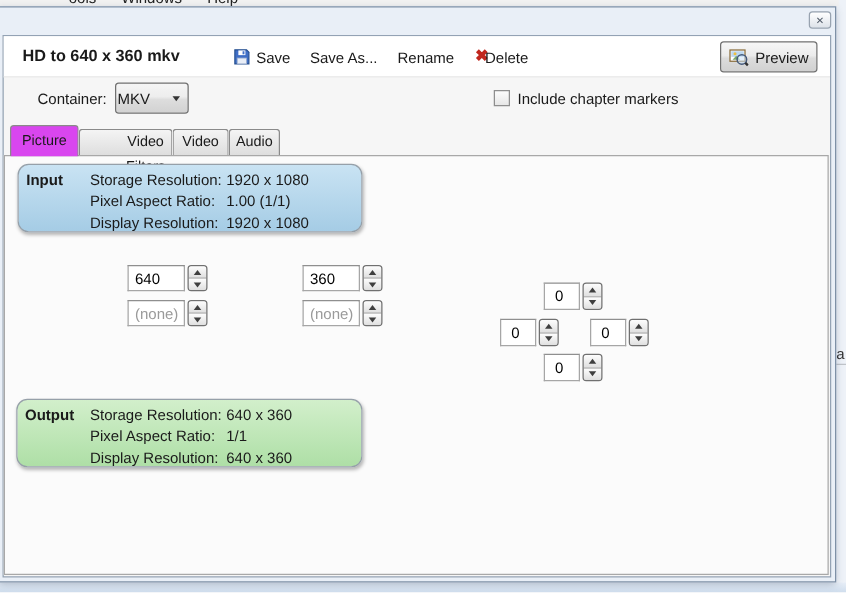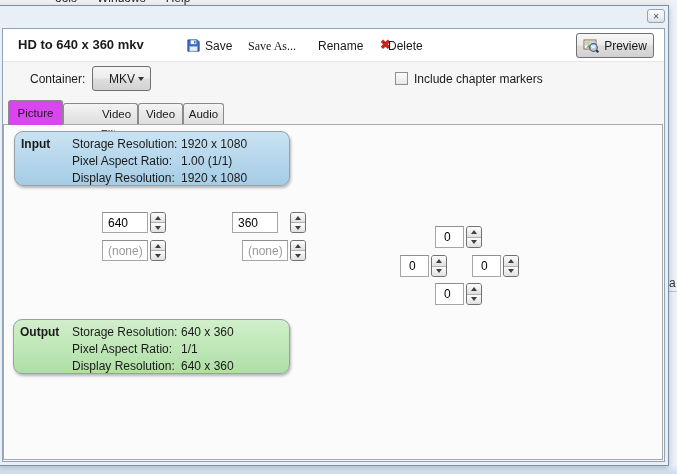--- a/index.html
+++ b/index.html
@@ -17,29 +17,29 @@
   .titlebar{left:-1px;top:6px;width:669px;height:22px;background:linear-gradient(#fbfcfd,#edf0f4);}
   .title-text{left:8px;top:10px;color:#1c1c1c;}
   .close-btn{left:647px;top:9px;width:18px;height:14px;box-sizing:border-box;border:1px solid #98a3b0;border-radius:3px;background:linear-gradient(#ffffff,#dde2e9);display:flex;align-items:center;justify-content:center;font-size:8px;color:#4d5866;cursor:default;}
   .content-frame{left:2px;top:28px;width:663px;height:434px;box-sizing:border-box;border:1px solid #93a2b4;background:#f6f6f6;}
   
   .toolbar-bg{left:3px;top:29px;width:661px;height:32px;background:#fff;border-bottom:1px solid #e6e6e6;}
   .preset-name{left:18px;top:37px;font-size:13px;font-weight:bold;}
   .tool-label{top:38px;line-height:16px;color:#1a1a1a;cursor:default;}
   .save-icon{left:186px;top:38px;width:15px;height:15px;}
   .lbl-save{left:205px;}
-  .lbl-saveas{left:248px;font-family:Liberation Serif, serif;}
+  .lbl-saveas{left:248px;}
   .lbl-rename{left:318px;}
   .del-x{left:380px;top:37px;font-size:13px;font-weight:bold;color:#c1261d;line-height:16px;}
   .lbl-delete{left:388px;}
   .preview-btn{left:576px;top:33px;width:78px;height:25px;box-sizing:border-box;border:1px solid #707070;border-radius:3px;background:linear-gradient(#f7f7f7 0%,#ececec 45%,#dcdcdc 55%,#d1d1d1 100%);display:flex;align-items:center;justify-content:center;gap:5px;font-size:12px;cursor:default;}
   
   .row-label{line-height:16px;}
   .lbl-container{left:30px;top:71px;}
-  .combo{box-sizing:border-box;border:1px solid #707070;border-radius:3px;background:linear-gradient(#f5f5f5 0%,#ededed 45%,#dddddd 55%,#d2d2d2 100%);display:flex;align-items:center;padding-left:16px;cursor:default;}
+  .combo{box-sizing:border-box;border:1px solid #707070;border-radius:3px;background:linear-gradient(#f5f5f5 0%,#ededed 45%,#dddddd 55%,#d2d2d2 100%);display:flex;align-items:center;padding-left:1px;cursor:default;}
   .combo-container{left:92px;top:66px;width:59px;height:25px;}
   .combo-anamorphic{left:143px;top:290px;width:64px;height:23px;}
   .combo-arrow{position:absolute;right:6px;top:50%;margin-top:-2px;width:0;height:0;border-left:3.5px solid transparent;border-right:3.5px solid transparent;border-top:4px solid #333;}
   .cb{box-sizing:border-box;width:13px;height:13px;border:1px solid #8e8e8e;background:linear-gradient(#fbfbfb,#e7e7e7);display:flex;align-items:center;justify-content:center;font-size:10px;font-weight:bold;color:#21409a;cursor:default;}
   .cb-chapters{left:395px;top:72px;}
   .lbl-chapters{left:414px;top:71px;}
   
   .tab{box-sizing:border-box;border:1px solid #8a8a8a;border-bottom:none;border-radius:3px 3px 0 0;text-align:center;font-size:11.5px;line-height:20px;cursor:default;}
   .tab.inactive{top:103px;height:21px;background:linear-gradient(#f4f4f4,#dedede);z-index:2;}
   .tab.active{top:100px;height:25px;background:#d946ef;line-height:24px;z-index:5;}
@@ -144,21 +144,21 @@
   <span class="spin" style="left:150px;top:212px;">
       <span class="spin-half up">
         <span class="tri-up"></span>
       </span>
       <span class="spin-half">
         <span class="tri-dn"></span>
       </span>
     </span>
 
   <span class="abs row-label" style="left:171px;top:214px;width:66px;text-align:right;">Height:</span>
-  <input class="tb" style="left: 232px; top: 212px; width: 46px;" value="360">
+  <input class="tb" style="left: 242px; top: 212px; width: 46px;" value="360">
   <span class="spin" style="left:290px;top:212px;">
       <span class="spin-half up">
         <span class="tri-up"></span>
       </span>
       <span class="spin-half">
         <span class="tri-dn"></span>
       </span>
     </span>
 
   <span class="abs row-label" style="left:31px;top:242px;width:66px;text-align:right;">Max Width:</span>

